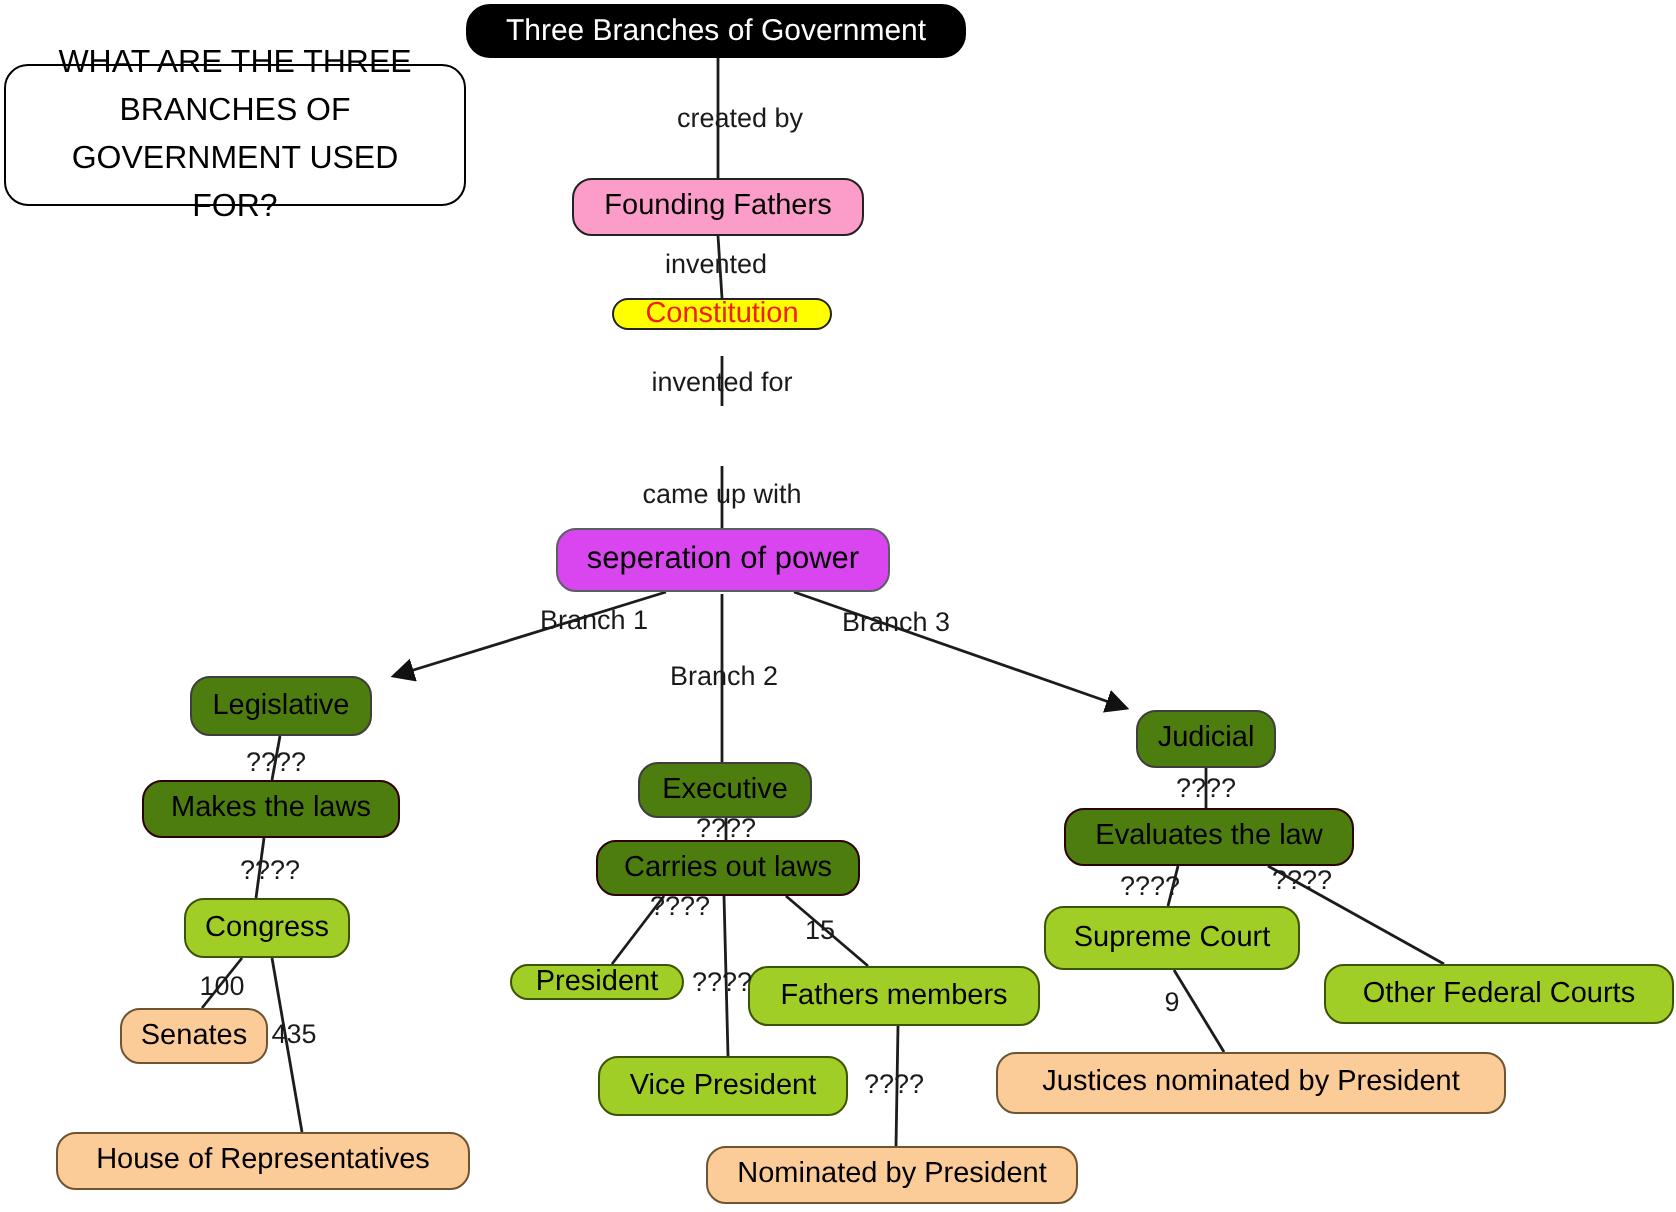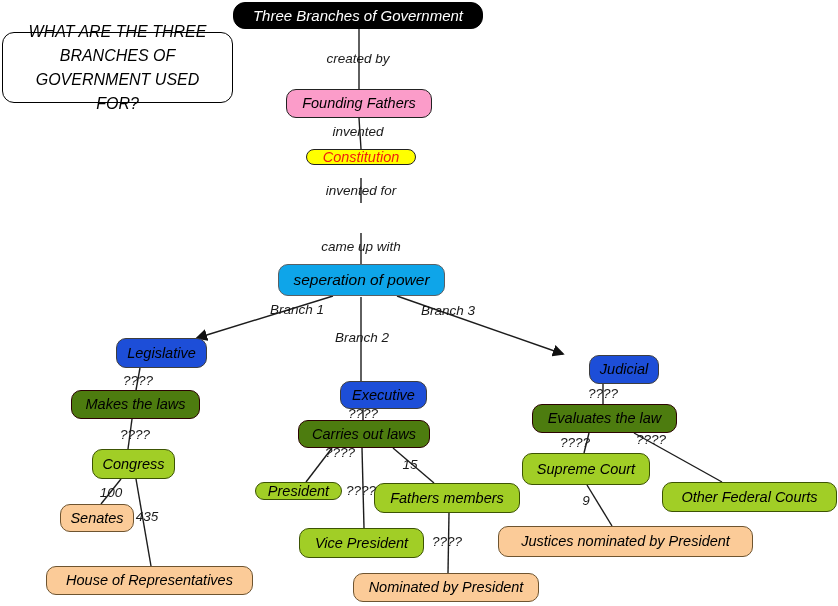--- a/index.html
+++ b/index.html
@@ -1,32 +1,32 @@
 <!DOCTYPE html>
 <html><head>
 <meta charset="utf-8">
 <style>
   html,body{margin:0;padding:0;background:#fff;}
   #canvas{
     position:relative;width:838px;height:606px;background:#ffffff;overflow:hidden;
-    font-family:"Liberation Sans",sans-serif;color:#000;font-style:italic;
+    font-family:"Liberation Sans",sans-serif;color:#000;
   }
   #wires{position:absolute;left:0;top:0;width:838px;height:606px;}
   .node{
     position:absolute;display:flex;align-items:center;justify-content:center;
     border-radius:10px;font-size:14.5px;white-space:nowrap;box-sizing:border-box;
     border:1.6px solid #222;line-height:1;
   }
   .n-black{background:#000;color:#fff;border-color:#000;border-radius:12px;font-size:15px;}
   .n-white{background:#fff;border-color:#000;border-radius:12px;}
   .n-pink{background:#FB9CC9;}
   .n-yellow{background:#FFFF00;color:#F01E0E;}
   .n-gray{background:#C9C9C9;border-color:#4c4c4c;}
-  .n-ice{background:#0ea5e9;border-color:#5a5f63;}
-  .n-purple{background:#1d4ed8;border-color:#3e3e3e;margin-left:21px;}
+  .n-ice{background:#d946ef;border-color:#5a5f63;}
+  .n-purple{background:#4d7c0f;border-color:#3e3e3e;}
   .n-darkred{background:#4d7c0f;color:#000;border-color:#2c0202;}
   .n-green{background:#A1CE26;border-color:#3c5303;}
   .n-peach{background:#FBCB98;border-color:#6e5430;}
   .elabel{
     position:absolute;transform:translate(-50%,-50%);white-space:nowrap;
     font-size:13.5px;color:#1a1a1a;line-height:1;
   }
   .question-inner{
     width:206px;text-align:center;font-size:16px;line-height:1.5;white-space:normal;
   }
@@ -88,25 +88,25 @@
   <div class="node n-darkred" style="left:532px;top:404px;width:145px;height:29px">Evaluates the law</div>
 
   <div class="node n-green" style="left:92px;top:449px;width:83px;height:30px">Congress</div>
   <div class="node n-green" style="left:255px;top:482px;width:87px;height:18px">President</div>
   <div class="node n-green" style="left:299px;top:528px;width:125px;height:30px">Vice President</div>
   <div class="node n-green" style="left:374px;top:483px;width:146px;height:30px">Fathers members</div>
   <div class="node n-green" style="left:522px;top:453px;width:128px;height:32px">Supreme Court</div>
   <div class="node n-green" style="left:662px;top:482px;width:175px;height:30px">Other Federal Courts</div>
 
   <div class="node n-peach" style="left:60px;top:504px;width:74px;height:28px">Senates</div>
-  <div class="node n-peach" style="left:46px;top:566px;width:207px;height:29px">House of Representatives</div>
+  <div class="node n-peach" style="left:28px;top:566px;width:207px;height:29px">House of Representatives</div>
   <div class="node n-peach" style="left:353px;top:573px;width:186px;height:29px">Nominated by President</div>
   <div class="node n-peach" style="left:498px;top:526px;width:255px;height:31px">Justices nominated by President</div>
 
-  <div class="elabel" style="left:358px;top:59px">created by</div>
+  <div class="elabel" style="left:370px;top:59px">created by</div>
   <div class="elabel" style="left:358px;top:132px">invented</div>
   <div class="elabel" style="left:361px;top:191px">invented for</div>
   <div class="elabel" style="left:361px;top:247px">came up with</div>
   <div class="elabel" style="left:297px;top:310px">Branch 1</div>
   <div class="elabel" style="left:362px;top:338px">Branch 2</div>
   <div class="elabel" style="left:448px;top:311px">Branch 3</div>
 
   <div class="elabel" style="left:138px;top:381px">????</div>
   <div class="elabel" style="left:135px;top:435px">????</div>
   <div class="elabel" style="left:111px;top:493px">100</div>

